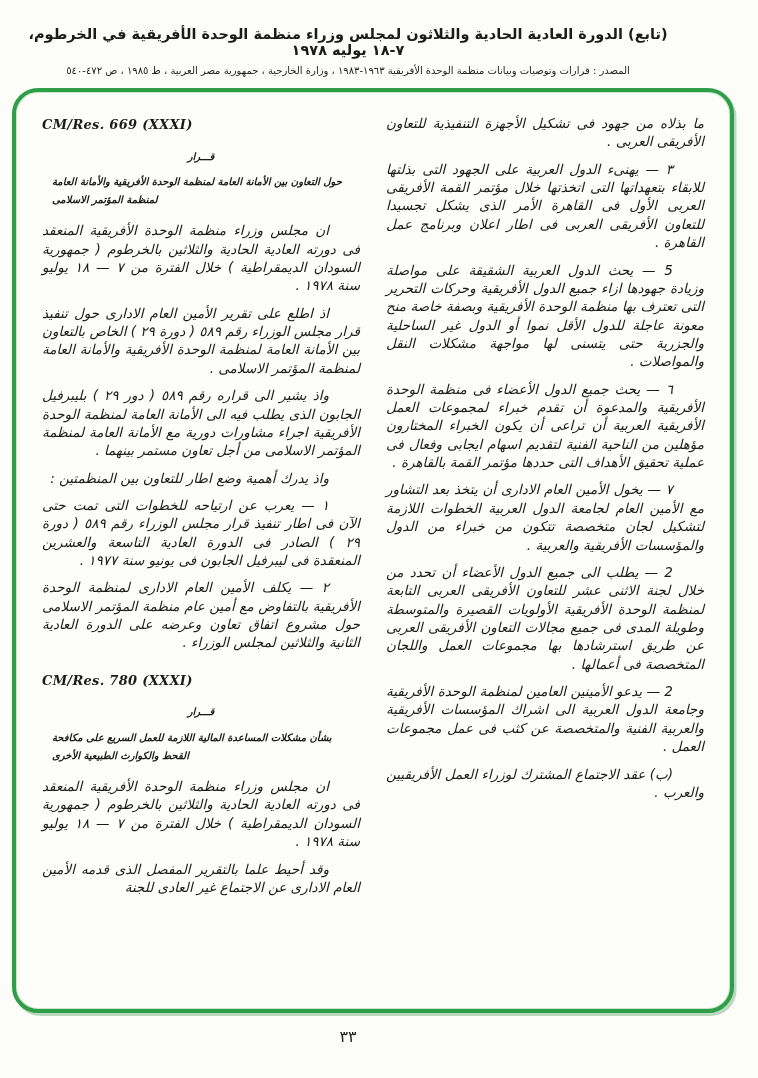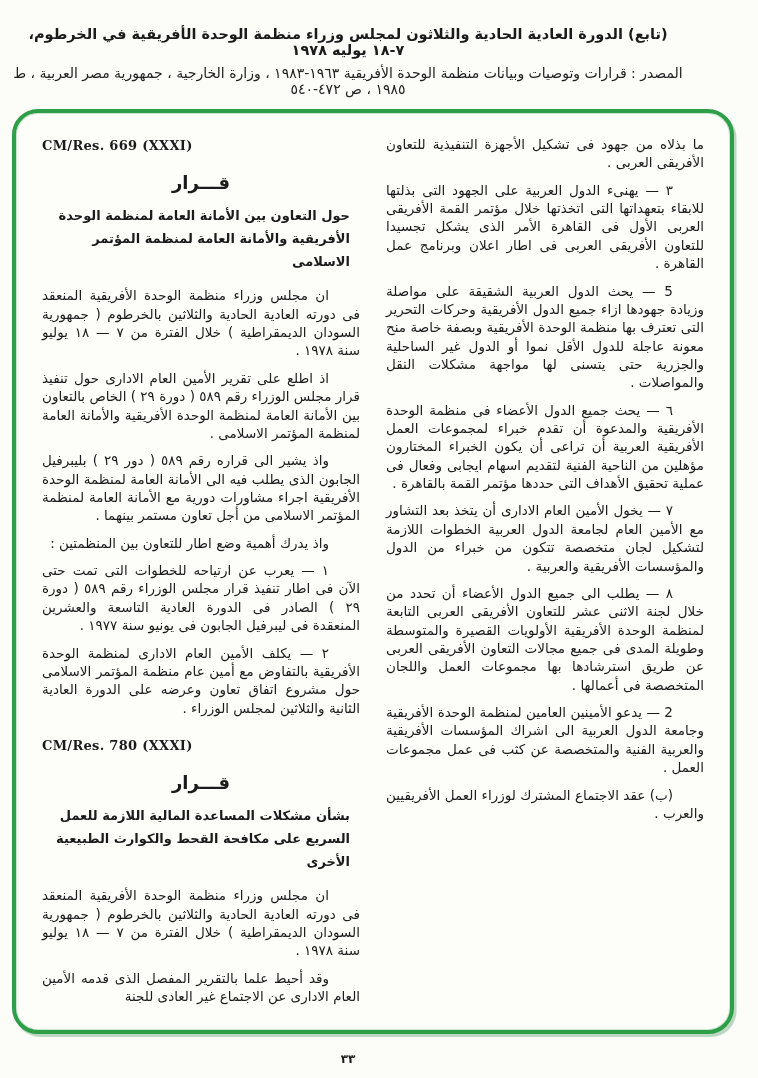--- a/index.html
+++ b/index.html
@@ -6,74 +6,74 @@
   html,body { width:758px; height:1078px; overflow:hidden; }
   body {
     background:#fcfcf9;
     color:#1b1b1b;
     font-family:"DejaVu Sans", sans-serif;
   }
   .page { position:relative; width:696px; height:1078px; padding:26px 12px 0; }
 
   .page-header { direction:rtl; text-align:center; }
   .header-title { font-weight:bold; font-size:14.5px; letter-spacing:0.2px; }
-  .header-source { font-size:14px; margin-top:7px; color:#222; }
+  .header-source { font-size:10px; margin-top:7px; color:#222; }
 
   .frame {
     margin:12px auto 0;
     width:722px; height:925px;
     border:4px solid #2f9e48;
     border-radius:26px;
     padding:22px 26px 10px;
     overflow:hidden;
     background:#fdfdfa;
     box-shadow: 2.5px 3px 0 rgba(40,130,60,0.30), inset 0 0 0 1px rgba(47,158,72,0.25);
   }
   .columns { display:flex; direction:rtl; gap:26px; height:100%; }
-  .col { flex:1; min-width:0; font-size:13.5px; line-height:1.36; text-align:justify; }
+  .col { flex:1; min-width:0; font-size:13.5px; line-height:1.36; text-align:justify;font-style:italic; }
 
   p.body { text-indent:2.3em; margin-bottom:9px; }
   p.body.noindent { text-indent:0; }
 
   .res-id {
     direction:ltr; text-align:left;
     font-family:"DejaVu Serif", serif;
     font-weight:bold; font-size:13px; letter-spacing:0.3px;
     margin:2px 0 16px;
   }
   .res-id-2 { margin-top:20px; }
-  .res-word { text-align:center; font-weight:bold; font-size:18px; margin-bottom:10px; }
+  .res-word { text-align:center; font-weight:bold; font-size:10px; margin-bottom:10px; }
   .res-title {
-    text-align:right; font-weight:bold; font-size:13px;
+    text-align:left; font-weight:bold; font-size:10px;
     line-height:1.75; margin-bottom:13px; padding:0 10px;
   }
 
   .page-footer { text-align:center; margin-top:14px; }
-  .page-number { display:inline-block; font-weight:bold; font-size:12px; }
+  .page-number { display:inline-block; font-weight:normal; font-size:16px; }
 </style>
 </head>
 <body>
 
 <div class="page">
 
   <header class="page-header">
     <div class="header-title">(تابع) الدورة العادية الحادية والثلاثون لمجلس وزراء منظمة الوحدة الأفريقية في الخرطوم، ٧-١٨ يوليه ١٩٧٨</div>
     <div class="header-source">المصدر : قرارات وتوصيات وبيانات منظمة الوحدة الأفريقية ١٩٦٣-١٩٨٣ ، وزارة الخارجية ، جمهورية مصر العربية ، ط ١٩٨٥ ، ص ٤٧٢-٥٤٠</div>
   </header>
 
   <div class="frame" style="border-color: rgb(47, 158, 72);">
     <div class="columns">
 
       <section class="col">
         <p class="body noindent">ما بذلاه من جهود فى تشكيل الأجهزة التنفيذية للتعاون الأفريقى العربى .</p>
         <p class="body">٣ — يهنىء الدول العربية على الجهود التى بذلتها للابقاء بتعهداتها التى اتخذتها خلال مؤتمر القمة الأفريقى العربى الأول فى القاهرة الأمر الذى يشكل تجسيدا للتعاون الأفريقى العربى فى اطار اعلان وبرنامج عمل القاهرة .</p>
         <p class="body">5 — يحث الدول العربية الشقيقة على مواصلة وزيادة جهودها ازاء جميع الدول الأفريقية وحركات التحرير التى تعترف بها منظمة الوحدة الأفريقية وبصفة خاصة منح معونة عاجلة للدول الأقل نموا أو الدول غير الساحلية والجزرية حتى يتسنى لها مواجهة مشكلات النقل والمواصلات .</p>
         <p class="body">٦ — يحث جميع الدول الأعضاء فى منظمة الوحدة الأفريقية والمدعوة أن تقدم خبراء لمجموعات العمل الأفريقية العربية أن تراعى أن يكون الخبراء المختارون مؤهلين من الناحية الفنية لتقديم اسهام ايجابى وفعال فى عملية تحقيق الأهداف التى حددها مؤتمر القمة بالقاهرة .</p>
         <p class="body">٧ — يخول الأمين العام الادارى أن يتخذ بعد التشاور مع الأمين العام لجامعة الدول العربية الخطوات اللازمة لتشكيل لجان متخصصة تتكون من خبراء من الدول والمؤسسات الأفريقية والعربية .</p>
-        <p class="body">٨ — يطلب الى جميع الدول الأعضاء أن تحدد من خلال لجنة الاثنى عشر للتعاون الأفريقى العربى التابعة لمنظمة الوحدة الأفريقية الأولويات القصيرة والمتوسطة وطويلة المدى فى جميع مجالات التعاون الأفريقى العربى عن طريق استرشادها بها مجموعات العمل واللجان المتخصصة فى أعمالها .</p>
+        <p class="body">2 — يطلب الى جميع الدول الأعضاء أن تحدد من خلال لجنة الاثنى عشر للتعاون الأفريقى العربى التابعة لمنظمة الوحدة الأفريقية الأولويات القصيرة والمتوسطة وطويلة المدى فى جميع مجالات التعاون الأفريقى العربى عن طريق استرشادها بها مجموعات العمل واللجان المتخصصة فى أعمالها .</p>
         <p class="body">2 — يدعو الأمينين العامين لمنظمة الوحدة الأفريقية وجامعة الدول العربية الى اشراك المؤسسات الأفريقية والعربية الفنية والمتخصصة عن كثب فى عمل مجموعات العمل .</p>
         <p class="body">(ب) عقد الاجتماع المشترك لوزراء العمل الأفريقيين والعرب .</p>
       </section>
 
       <section class="col">
         <div class="res-id">CM/Res. 669 (XXXI)</div>
         <div class="res-word">قـــرار</div>
         <div class="res-title">حول التعاون بين الأمانة العامة لمنظمة الوحدة الأفريقية والأمانة العامة لمنظمة المؤتمر الاسلامى</div>
         <p class="body">ان مجلس وزراء منظمة الوحدة الأفريقية المنعقد فى دورته العادية الحادية والثلاثين بالخرطوم ( جمهورية السودان الديمقراطية ) خلال الفترة من ٧ — ١٨ يوليو سنة ١٩٧٨ .</p>
         <p class="body">اذ اطلع على تقرير الأمين العام الادارى حول تنفيذ قرار مجلس الوزراء رقم ٥٨٩ ( دورة ٢٩ ) الخاص بالتعاون بين الأمانة العامة لمنظمة الوحدة الأفريقية والأمانة العامة لمنظمة المؤتمر الاسلامى .</p>

